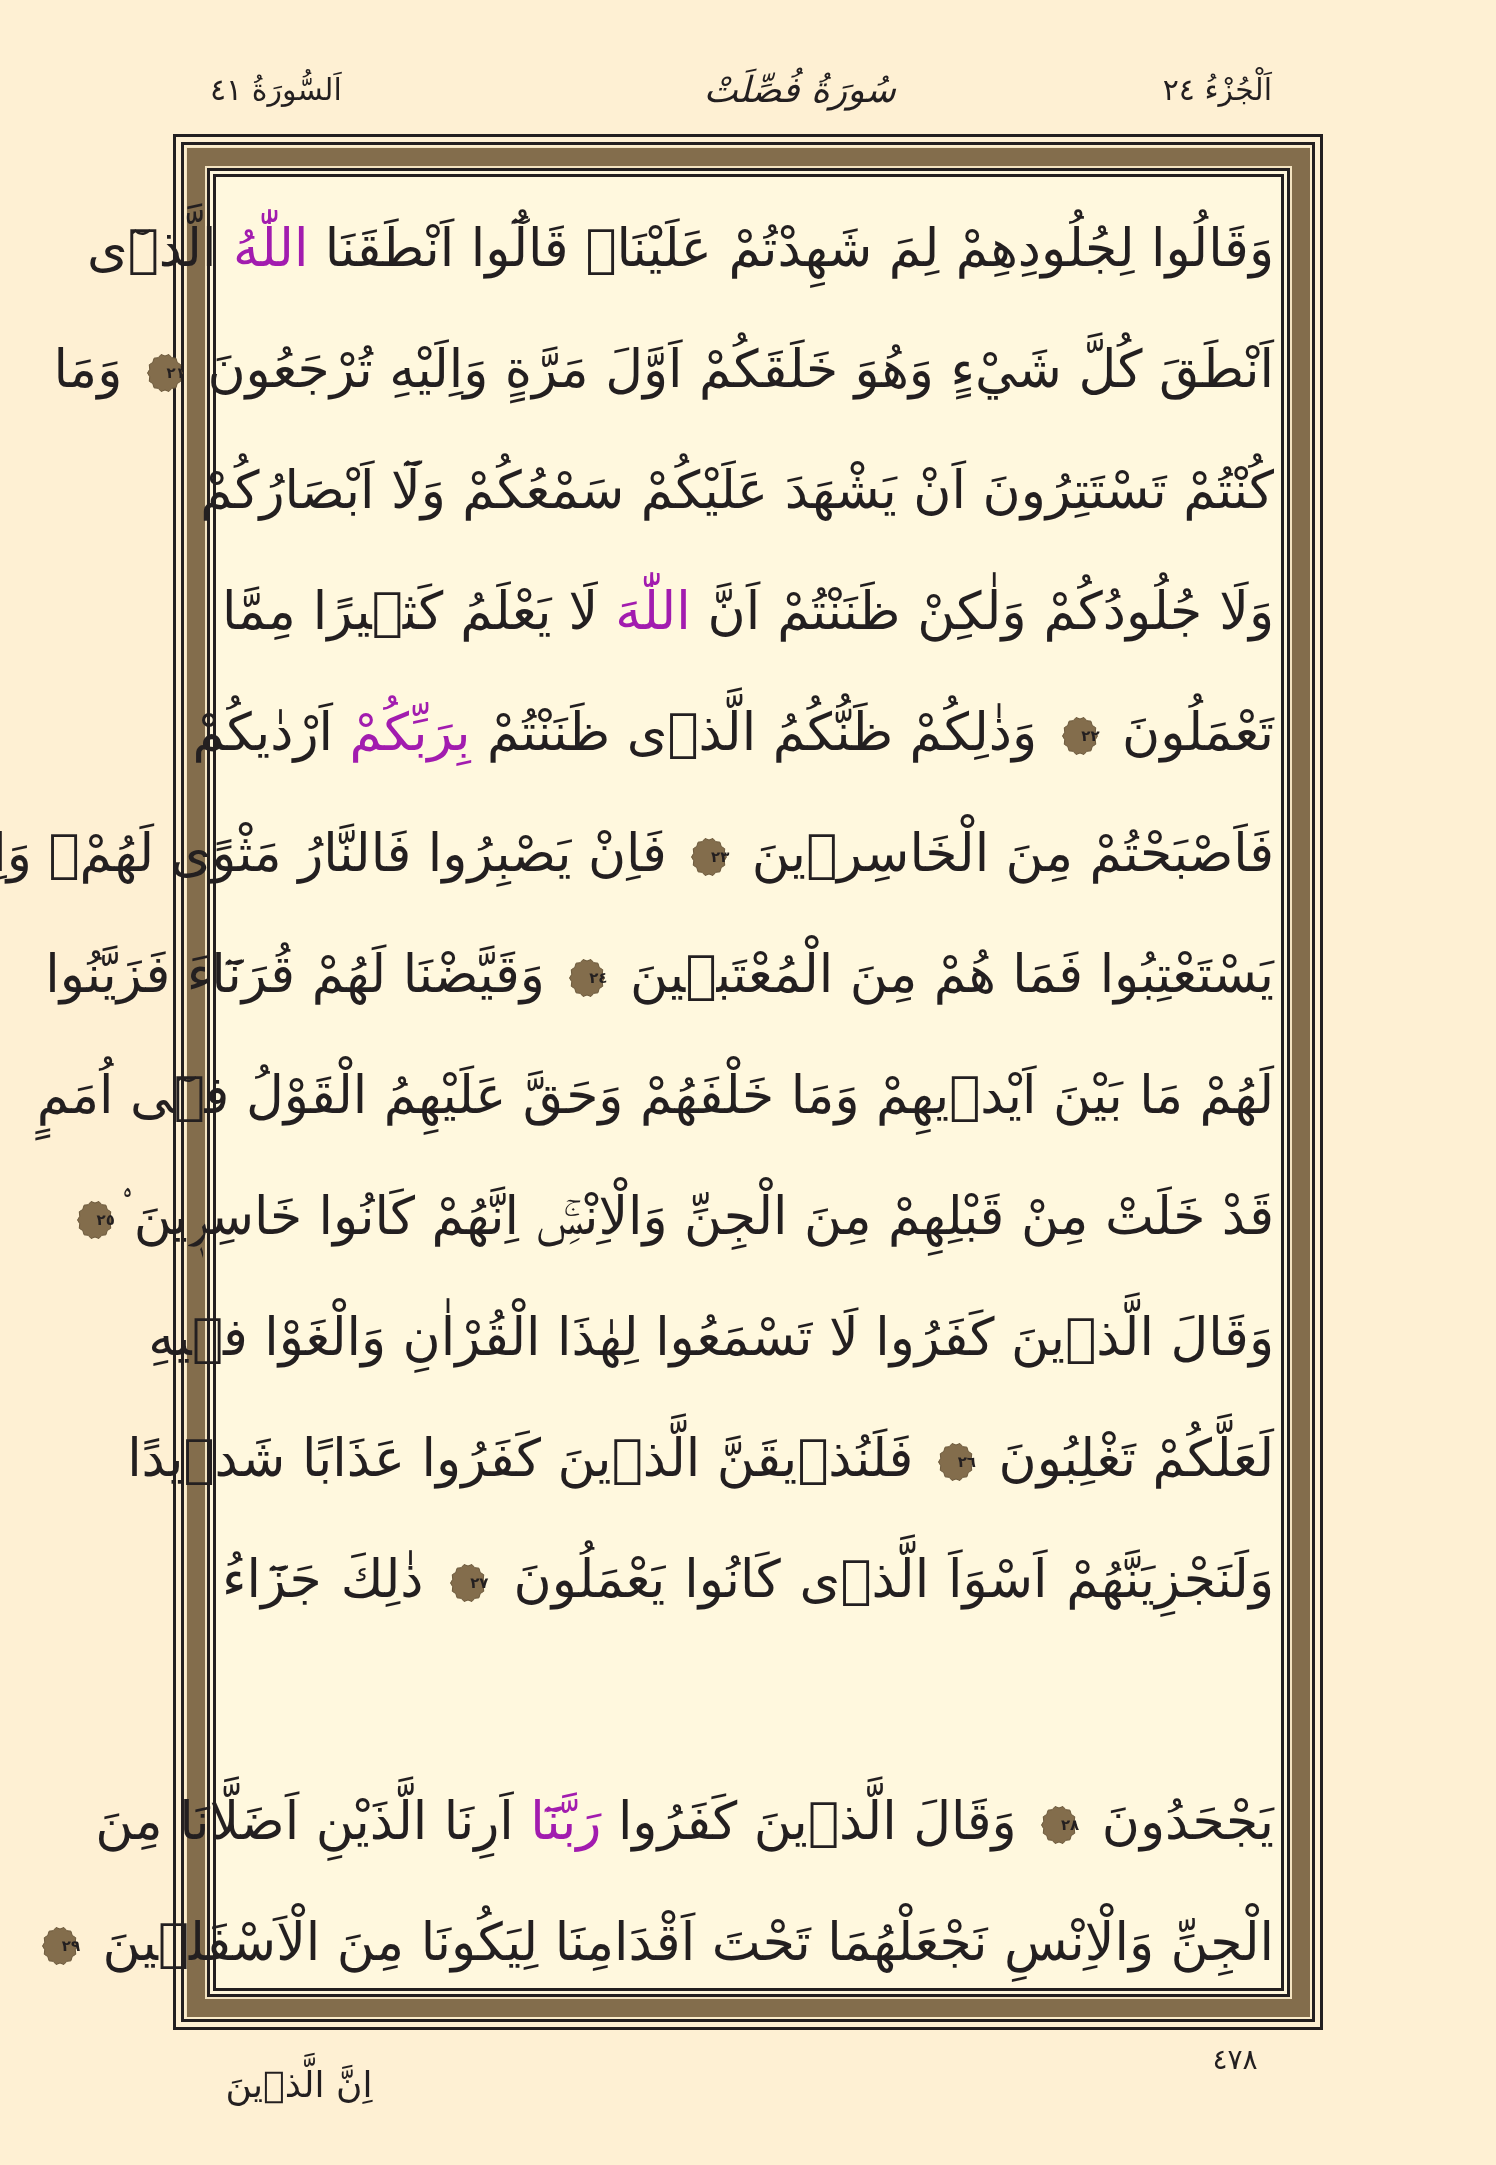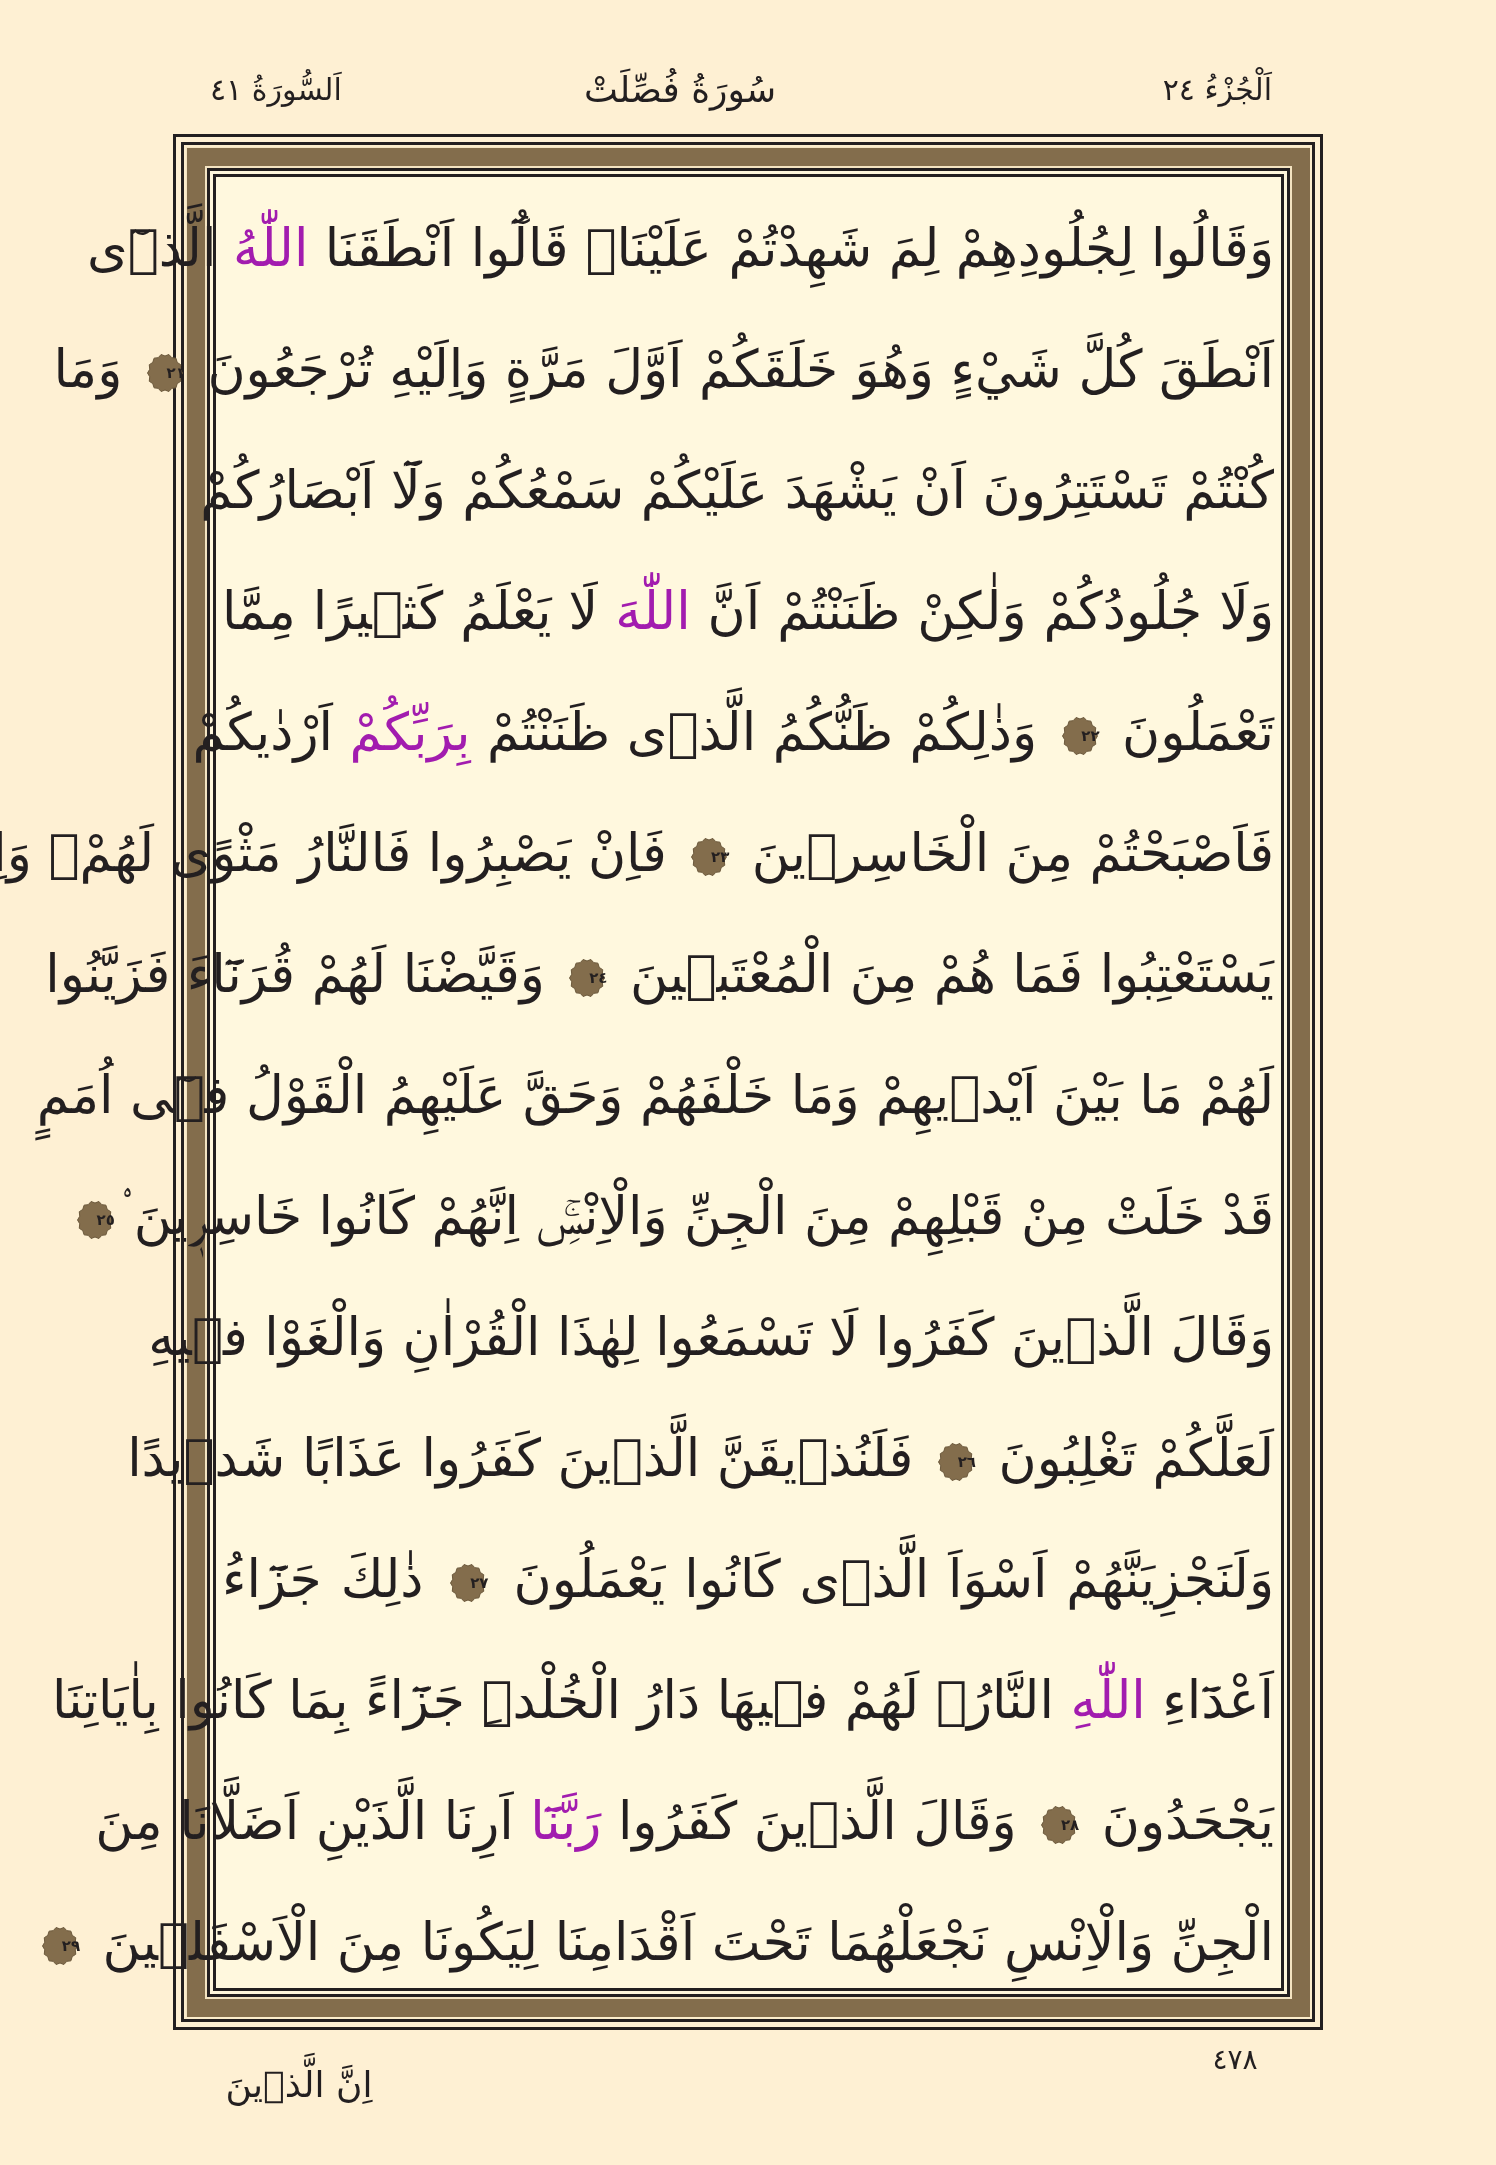--- a/index.html
+++ b/index.html
@@ -19,21 +19,21 @@
       position: absolute;
       top: 62px;
       height: 56px;
       line-height: 56px;
       font-size: 30px;
       direction: rtl;
       white-space: nowrap;
       color: #231f20;
     }
     .header-left { left: 210px; width: 140px; text-align: left; }
-    .header-center { left: 584px; width: 296px; text-align: left; font-size: 36px; }
+    .header-center { left: 600px; width: 296px; text-align: right; font-size: 36px; font-style: italic; }
     .header-right { left: 1132px; width: 140px; text-align: right; }
 
     
     .frame-outer {
       position: absolute;
       left: 173px; top: 134px;
       width: 1150px; height: 1896px;
       box-sizing: border-box;
       border: 3px solid #231f20;
       background: #fef0d3;
@@ -168,21 +168,20 @@
     <div class="verse-line" style="top: 980px;"><span>قَدْ خَلَتْ مِنْ قَبْلِهِمْ مِنَ الْجِنِّ وَالْاِنْسِۚ اِنَّهُمْ كَانُوا خَاسِرٖينَ ۟</span><span class="ayah"><svg width="40" height="44" viewBox="0 0 40 44">
           <path d="M37.48 22.00 L35.25 25.78 L35.75 30.24 L32.23 32.60 L30.90 36.85 L26.79 37.32 L23.89 40.52 L20.00 39.00 L16.11 40.52 L13.21 37.32 L9.10 36.85 L7.77 32.60 L4.25 30.24 L4.75 25.78 L2.52 22.00 L4.75 18.22 L4.25 13.76 L7.77 11.40 L9.10 7.15 L13.21 6.68 L16.11 3.48 L20.00 5.00 L23.89 3.48 L26.79 6.68 L30.90 7.15 L32.23 11.40 L35.75 13.76 L35.25 18.22 L37.48 22.00 Z" fill="#836d4c" stroke="#6b583b" stroke-width="1"></path>
         </svg><span class="ayah-num">٢٥</span></span></div>
     <div class="verse-line" style="top: 1101px;"><span>وَقَالَ الَّذٖينَ كَفَرُوا لَا تَسْمَعُوا لِهٰذَا الْقُرْاٰنِ وَالْغَوْا فٖيهِ</span></div>
     <div class="verse-line" style="top: 1222px;"><span>لَعَلَّكُمْ تَغْلِبُونَ </span><span class="ayah"><svg width="40" height="44" viewBox="0 0 40 44">
           <path d="M37.48 22.00 L35.25 25.78 L35.75 30.24 L32.23 32.60 L30.90 36.85 L26.79 37.32 L23.89 40.52 L20.00 39.00 L16.11 40.52 L13.21 37.32 L9.10 36.85 L7.77 32.60 L4.25 30.24 L4.75 25.78 L2.52 22.00 L4.75 18.22 L4.25 13.76 L7.77 11.40 L9.10 7.15 L13.21 6.68 L16.11 3.48 L20.00 5.00 L23.89 3.48 L26.79 6.68 L30.90 7.15 L32.23 11.40 L35.75 13.76 L35.25 18.22 L37.48 22.00 Z" fill="#836d4c" stroke="#6b583b" stroke-width="1"></path>
         </svg><span class="ayah-num">٢٦</span></span><span> فَلَنُذٖيقَنَّ الَّذٖينَ كَفَرُوا عَذَابًا شَدٖيدًا</span></div>
     <div class="verse-line" style="top: 1343px;"><span>وَلَنَجْزِيَنَّهُمْ اَسْوَاَ الَّذٖى كَانُوا يَعْمَلُونَ </span><span class="ayah"><svg width="40" height="44" viewBox="0 0 40 44">
           <path d="M37.48 22.00 L35.25 25.78 L35.75 30.24 L32.23 32.60 L30.90 36.85 L26.79 37.32 L23.89 40.52 L20.00 39.00 L16.11 40.52 L13.21 37.32 L9.10 36.85 L7.77 32.60 L4.25 30.24 L4.75 25.78 L2.52 22.00 L4.75 18.22 L4.25 13.76 L7.77 11.40 L9.10 7.15 L13.21 6.68 L16.11 3.48 L20.00 5.00 L23.89 3.48 L26.79 6.68 L30.90 7.15 L32.23 11.40 L35.75 13.76 L35.25 18.22 L37.48 22.00 Z" fill="#836d4c" stroke="#6b583b" stroke-width="1"></path>
         </svg><span class="ayah-num">٢٧</span></span><span> ذٰلِكَ جَزَٓاءُ</span></div>
-    <div class="verse-line" style="top: 1464px;"><span>اَعْدَٓاءِ </span><span class="red">اللّٰهِ</span><span> النَّارُۚ لَهُمْ فٖيهَا دَارُ الْخُلْدِۜ جَزَٓاءً بِمَا كَانُوا بِاٰيَاتِنَا</span></div>
     <div class="verse-line" style="top: 1585px;"><span>يَجْحَدُونَ </span><span class="ayah"><svg width="40" height="44" viewBox="0 0 40 44">
           <path d="M37.48 22.00 L35.25 25.78 L35.75 30.24 L32.23 32.60 L30.90 36.85 L26.79 37.32 L23.89 40.52 L20.00 39.00 L16.11 40.52 L13.21 37.32 L9.10 36.85 L7.77 32.60 L4.25 30.24 L4.75 25.78 L2.52 22.00 L4.75 18.22 L4.25 13.76 L7.77 11.40 L9.10 7.15 L13.21 6.68 L16.11 3.48 L20.00 5.00 L23.89 3.48 L26.79 6.68 L30.90 7.15 L32.23 11.40 L35.75 13.76 L35.25 18.22 L37.48 22.00 Z" fill="#836d4c" stroke="#6b583b" stroke-width="1"></path>
         </svg><span class="ayah-num">٢٨</span></span><span> وَقَالَ الَّذٖينَ كَفَرُوا </span><span class="red">رَبَّنَٓا</span><span> اَرِنَا الَّذَيْنِ اَضَلَّانَا مِنَ</span></div>
     <div class="verse-line" style="top: 1706px;"><span>الْجِنِّ وَالْاِنْسِ نَجْعَلْهُمَا تَحْتَ اَقْدَامِنَا لِيَكُونَا مِنَ الْاَسْفَلٖينَ </span><span class="ayah"><svg width="40" height="44" viewBox="0 0 40 44">
           <path d="M37.48 22.00 L35.25 25.78 L35.75 30.24 L32.23 32.60 L30.90 36.85 L26.79 37.32 L23.89 40.52 L20.00 39.00 L16.11 40.52 L13.21 37.32 L9.10 36.85 L7.77 32.60 L4.25 30.24 L4.75 25.78 L2.52 22.00 L4.75 18.22 L4.25 13.76 L7.77 11.40 L9.10 7.15 L13.21 6.68 L16.11 3.48 L20.00 5.00 L23.89 3.48 L26.79 6.68 L30.90 7.15 L32.23 11.40 L35.75 13.76 L35.25 18.22 L37.48 22.00 Z" fill="#836d4c" stroke="#6b583b" stroke-width="1"></path>
         </svg><span class="ayah-num">٢٩</span></span></div>
   </div>
 
 <div class="footer-page">٤٧٨</div>
 <div class="footer-catch">اِنَّ الَّذٖينَ</div>

